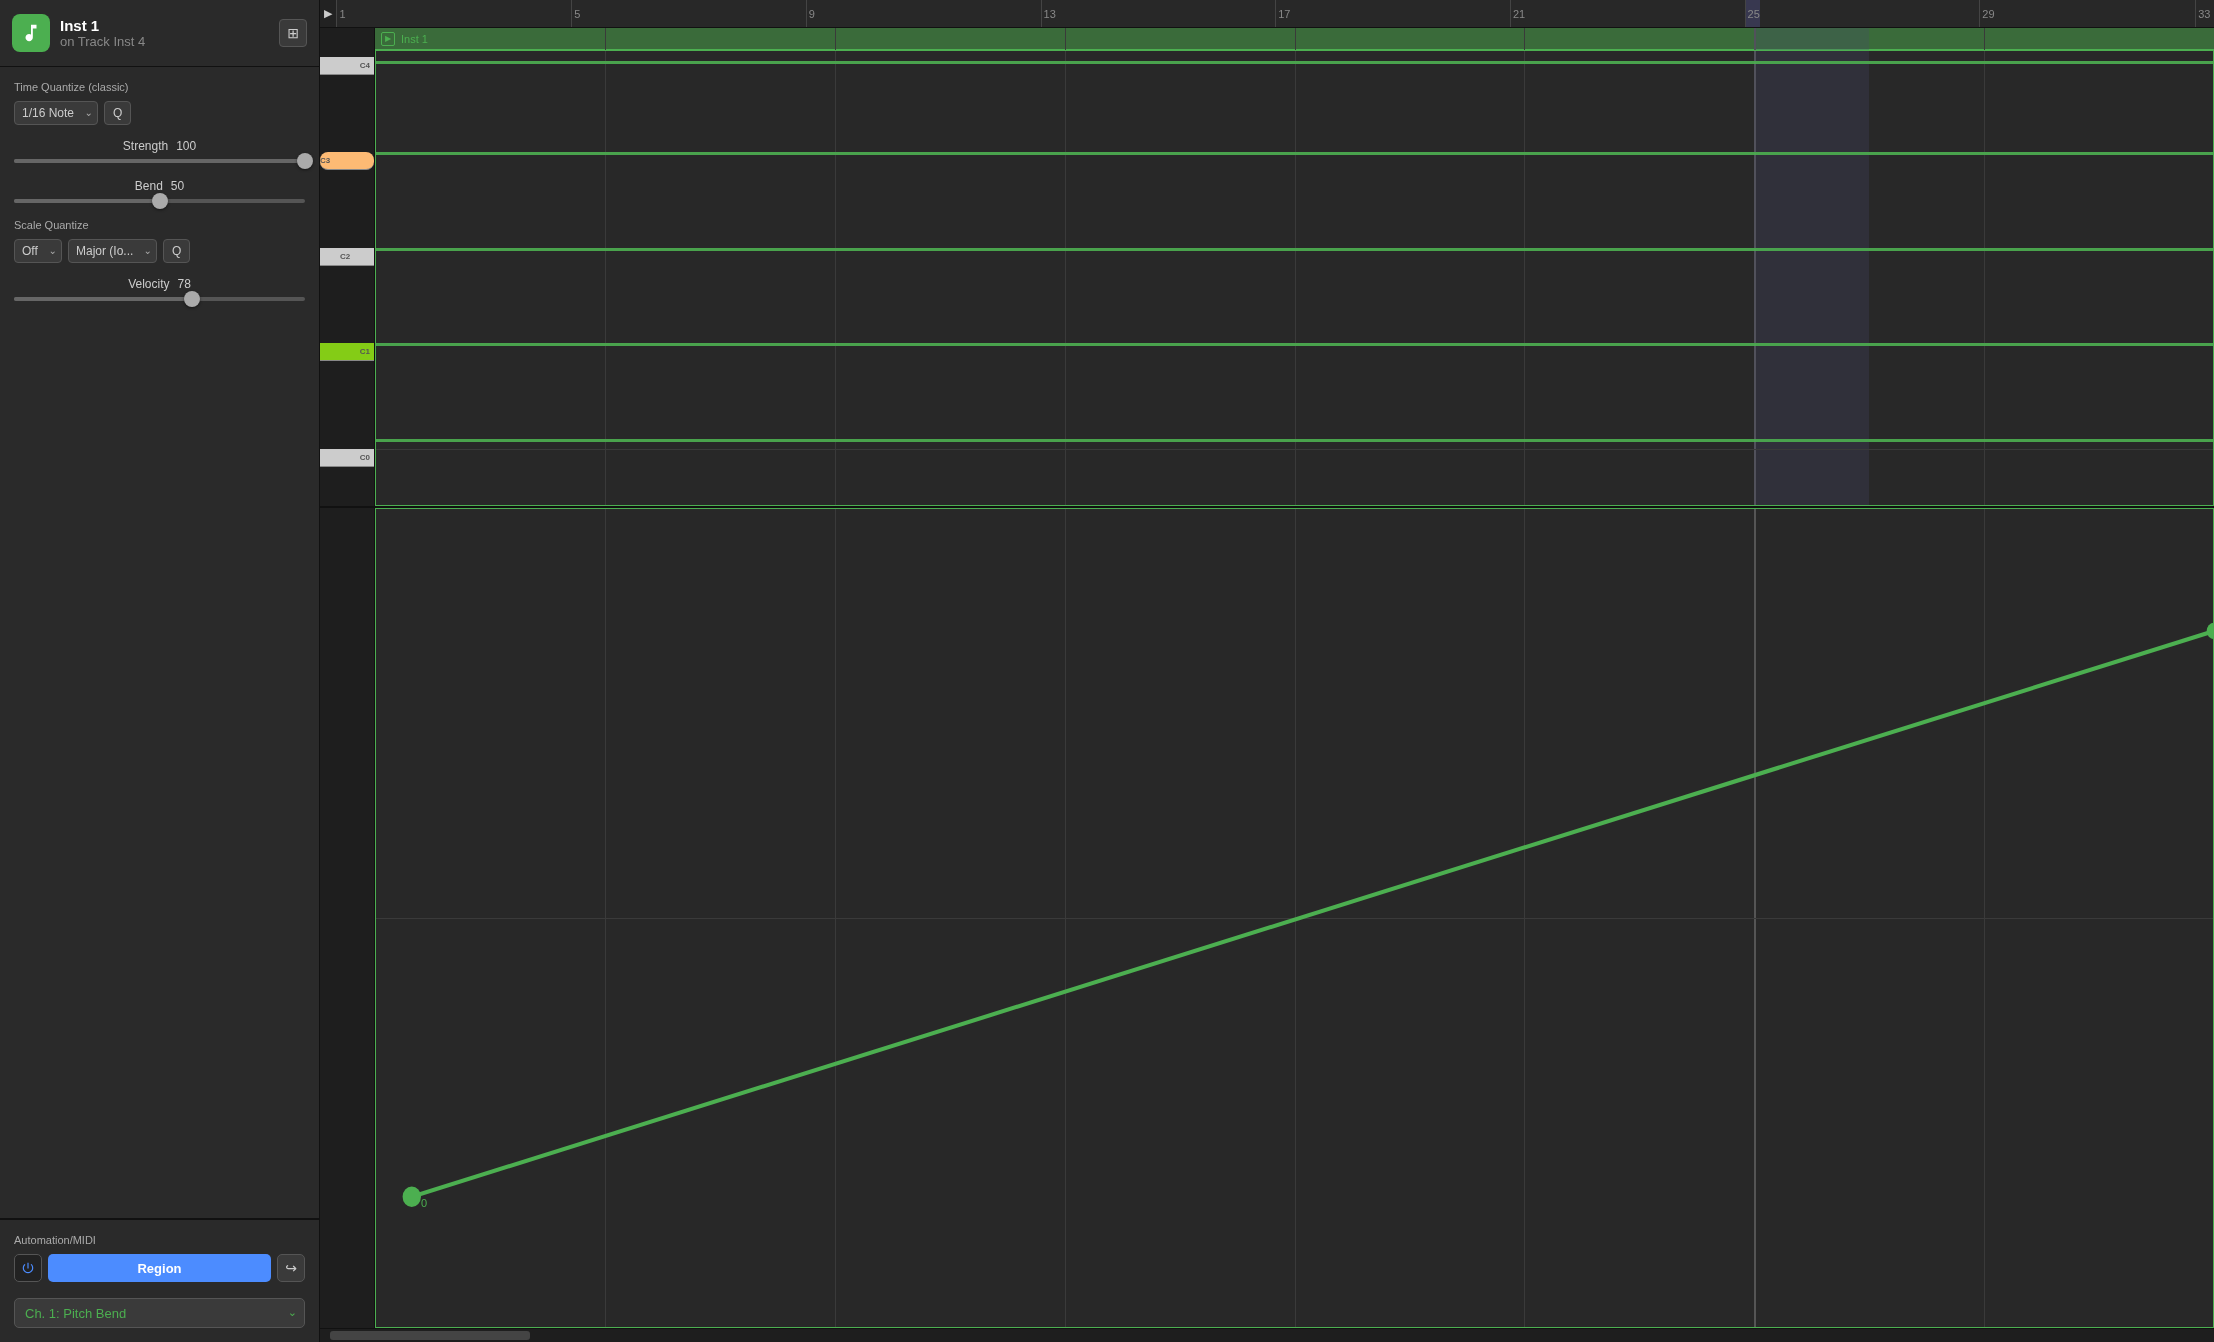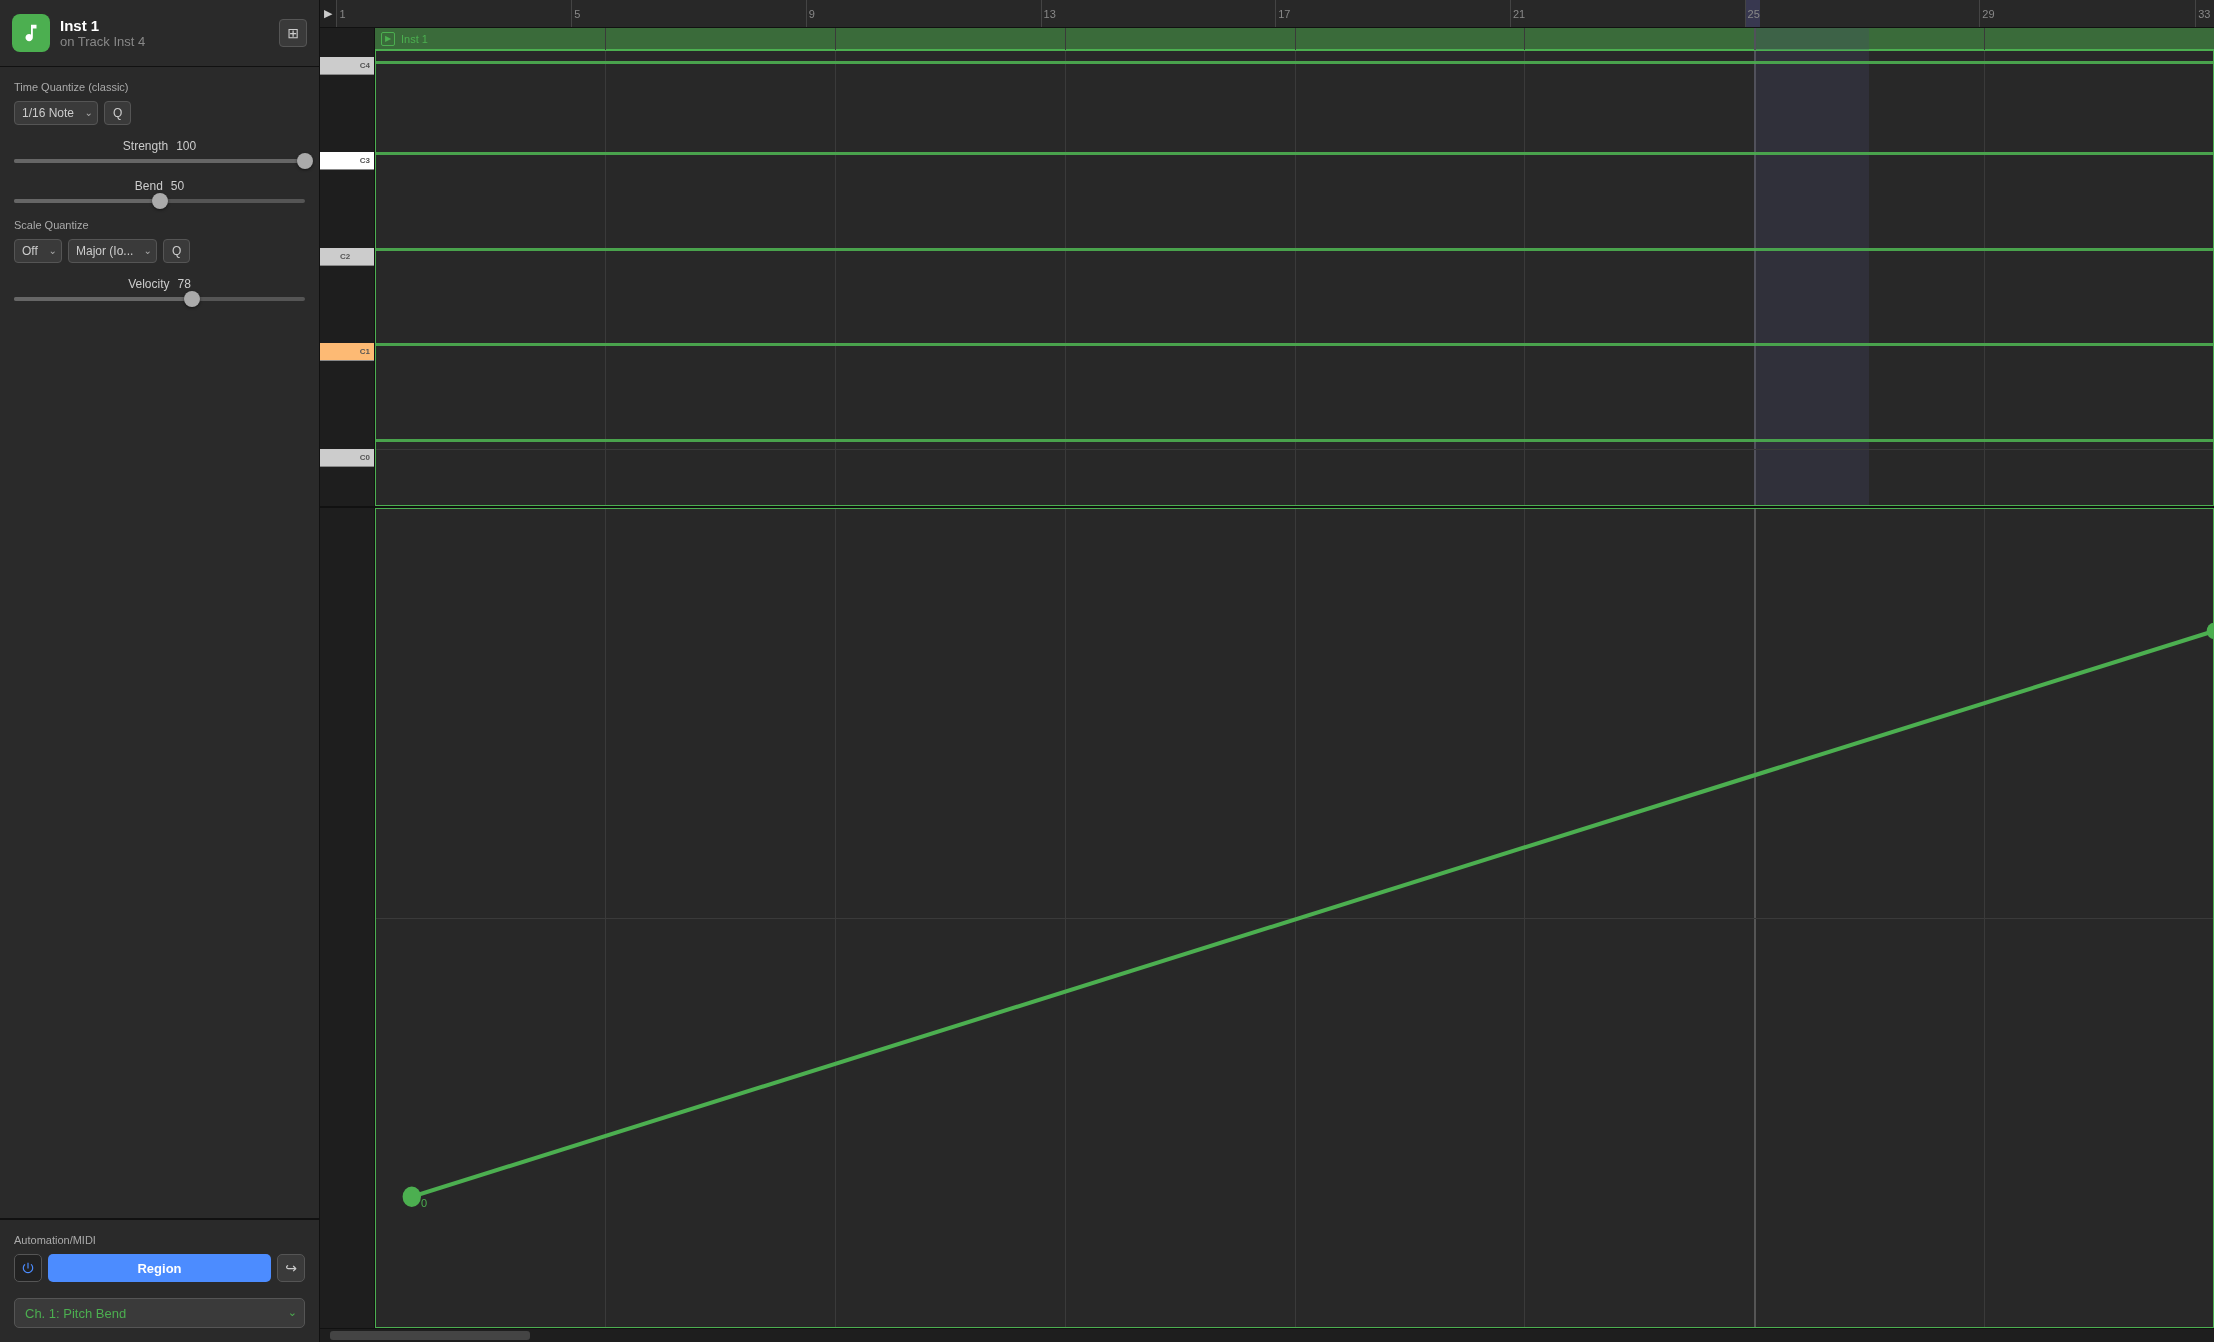--- a/index.html
+++ b/index.html
@@ -556,27 +556,27 @@
         <style>
         </style>
 
         <div style="position:absolute;top:0;left:0;right:0;bottom:0;overflow:hidden;">
 
           <div style="position:absolute;top:0;left:0;right:0;bottom:0;background:#1e1e1e;">
 
             <div style="position:absolute;top:6%;left:0;right:0;height:18px;background:#ccc;border-bottom:1px solid #888;display:flex;align-items:center;justify-content:flex-end;padding-right:4px;">
               <span style="font-size:8px;color:#555;font-weight:bold;margin-left:11px;">C4</span>
             </div>
-            <div style="position:absolute;top:26%;left:0;right:0;height:18px;background:#ffffff;border-bottom:1px solid #888;display:flex;align-items:center;justify-content:flex-end;padding-right:4px;">
+            <div style="position:absolute;top:26%;left:0;right:0;height:18px;background:#fdba74;border-bottom:1px solid #888;display:flex;align-items:center;justify-content:flex-start;padding-right:4px;border-radius:8px;">
               <span style="font-size:8px;color:#555;font-weight:bold;">C3</span>
             </div>
             <div style="position:absolute;top:46%;left:0;right:0;height:18px;background:#ccc;border-bottom:1px solid #888;display:flex;align-items:center;justify-content:center;padding-right:4px;">
               <span style="font-size:8px;color:#555;font-weight:bold;">C2</span>
             </div>
-            <div style="position:absolute;top:66%;left:0;right:0;height:18px;background:#fdba74;border-bottom:1px solid #888;display:flex;align-items:center;justify-content:flex-end;padding-right:4px;">
+            <div style="position:absolute;top:66%;left:0;right:0;height:18px;background:#84cc16;border-bottom:1px solid #888;display:flex;align-items:center;justify-content:flex-end;padding-right:4px;">
               <span style="font-size:8px;color:#555;font-weight:bold;">C1</span>
             </div>
             <div style="position:absolute;top:88%;left:0;right:0;height:18px;background:#ccc;border-bottom:1px solid #888;display:flex;align-items:center;justify-content:flex-end;padding-right:4px;">
               <span style="font-size:8px;color:#555;font-weight:bold;">C0</span>
             </div>
           </div>
         </div>
       </div>
 
       <div class="notes-grid-container">

